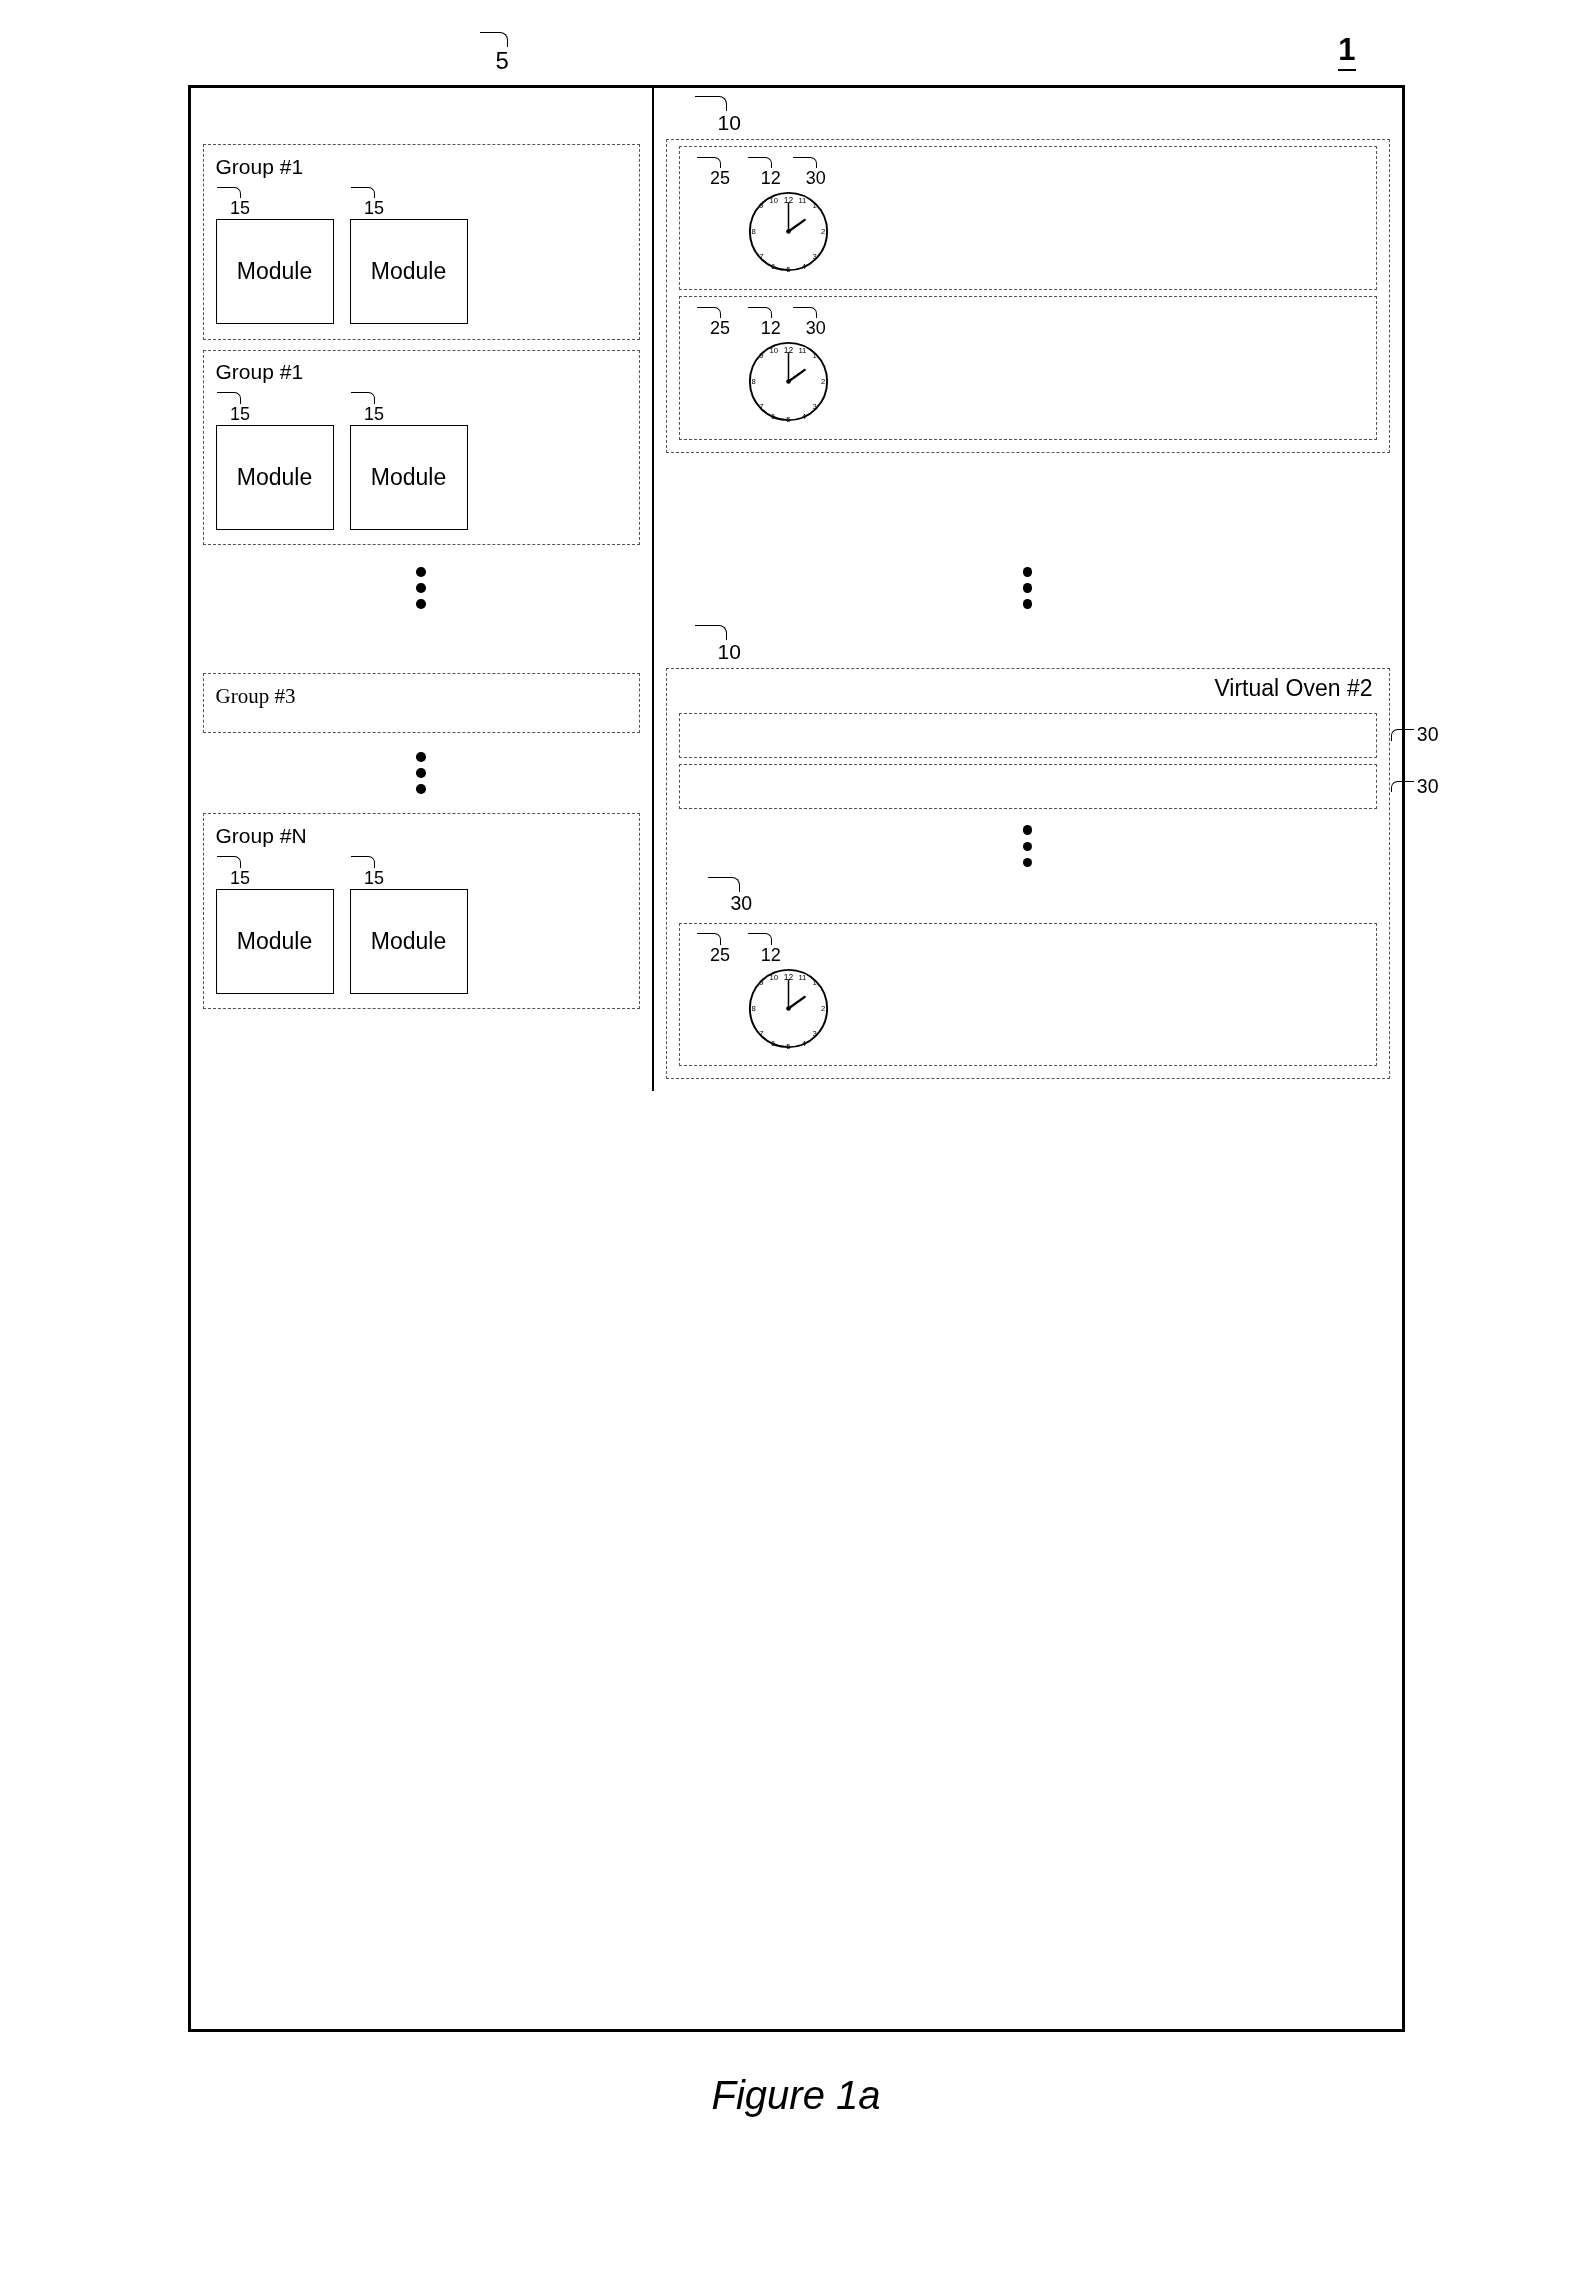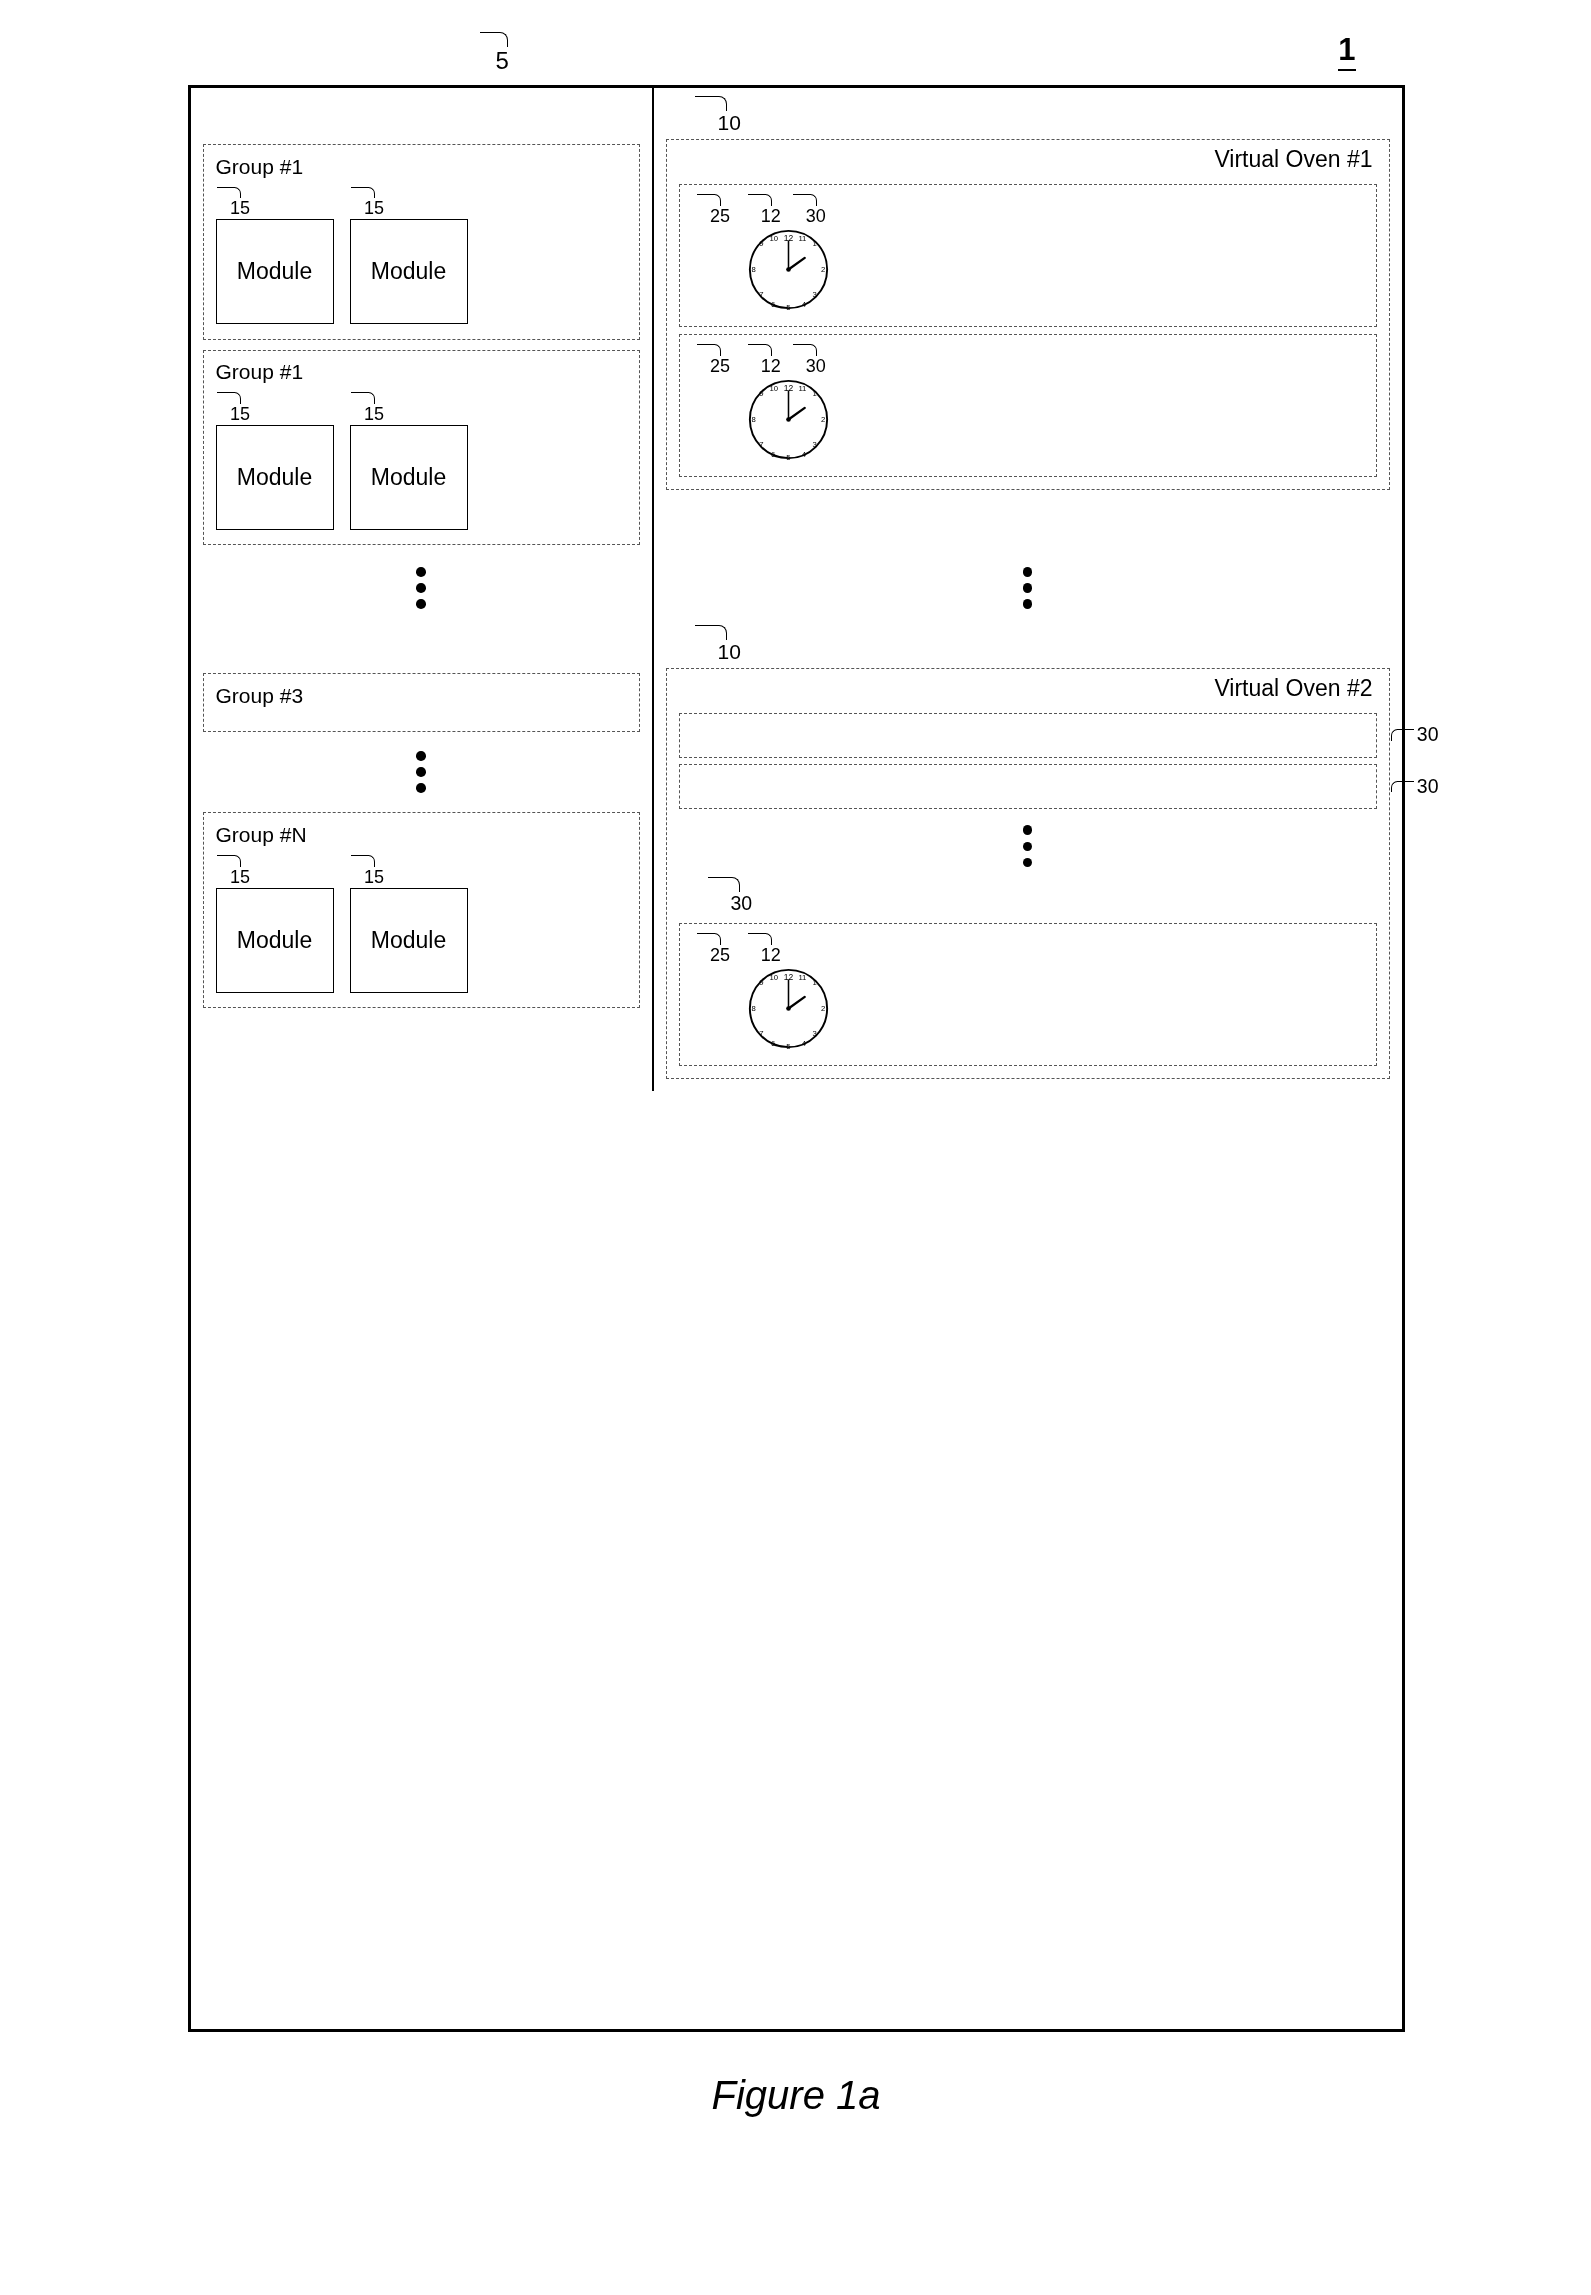--- a/index.html
+++ b/index.html
@@ -75,23 +75,20 @@
                 <div style="display: flex; flex-direction: column; align-items: flex-start;">
                   <div style="width: 24px; height: 11.4px; border-top: 1.6px solid rgb(0, 0, 0); border-right: 1.6px solid rgb(0, 0, 0); border-radius: 0px 6.5px 0px 0px; margin-left: 1.6px;"></div>
                   <span style="font-size: 18px; margin-left: 14.6px; margin-right: 0px;">15</span>
                 </div>
                 <div style="border: 1.6px solid rgb(0, 0, 0); width: 118px; height: 105px; display: flex; align-items: center; justify-content: center; font-size: 23px; background: rgb(255, 255, 255);">Module</div>
               </div>
             </div></div>
         </div>
         <div style="flex: 1 1 0%;">
           <div style="border: 1.6px dashed rgb(85, 85, 85); margin: 4px 12px 12px; position: relative;">
-            <div style="display: flex; justify-content: flex-end; padding: 6.5px 16px 4px;">
-              <span style="font-size:23px;">Virtual Oven #1</span>
-            </div>
             <div style="border: 1.6px dashed rgb(85, 85, 85); margin: 6.5px 12px; padding: 9.7px 16px 14.6px;">
               <div style="display: flex; align-items: flex-start; gap: 16px;">
                 <div style="display: flex; flex-direction: column; align-items: flex-start;">
                   <div style="display: flex; flex-direction: column; align-items: flex-start;">
                     <div style="width: 24px; height: 11.4px; border-top: 1.6px solid rgb(0, 0, 0); border-right: 1.6px solid rgb(0, 0, 0); border-radius: 0px 6.5px 0px 0px; margin-left: 1.6px;"></div>
                     <span style="font-size: 18px; margin-left: 14.6px; margin-right: 0px;">25</span>
                   </div>
                 </div>
                 <div style="display: flex; flex-direction: column; align-items: flex-start;">
                   <div style="display: flex; align-items: flex-start; gap: 4px;">
@@ -184,21 +181,21 @@
         <div style="width: 463px; flex-shrink: 0; border-right: 2.4px solid rgb(0, 0, 0);"></div>
         <div style="flex: 1 1 0%; padding: 0px 0px 0px 41px;">
   <div style="display:flex;flex-direction:column;align-items:flex-start;padding-top:4px;">
     <div style="width:32px;height:14.6px;border-top:1.6px solid #000;border-right:1.6px solid #000;border-radius:0 8px 0 0;"></div>
     <span style="font-size:21px;margin-left:23px;">10</span>
   </div>
 </div>
       </div>
       <div style="display: flex; width: 100%;">
         <div style="width: 463px; flex-shrink: 0; border-right: 2.4px solid rgb(0, 0, 0);">
-          <div style="border: 1.6px dashed rgb(85, 85, 85); margin: 9.7px 12px; padding: 9.7px 12px 14.6px; position: relative;"><span style="font-size: 21px; display: inline-block; margin-bottom: 8px;">Group #3</span></div>
+          <div style="border: 1.6px dashed rgb(85, 85, 85); margin: 9.7px 12px; padding: 9.7px 12px 14.6px; position: relative; font-family: Liberation Serif, serif;"><span style="font-size: 21px; display: inline-block; margin-bottom: 8px;">Group #3</span></div>
           <div style="display: flex; flex-direction: column; align-items: center; padding: 9.7px 0px; gap: 6.5px;">
             <div style="width: 9.7px; height: 9.7px; border-radius: 50%; background: rgb(0, 0, 0);"></div>
             <div style="width: 9.7px; height: 9.7px; border-radius: 50%; background: rgb(0, 0, 0);"></div>
             <div style="width: 9.7px; height: 9.7px; border-radius: 50%; background: rgb(0, 0, 0);"></div>
           </div>
           <div style="border: 1.6px dashed rgb(85, 85, 85); margin: 9.7px 12px; padding: 9.7px 12px 14.6px; position: relative;"><span style="font-size: 21px; display: inline-block; margin-bottom: 8px;">Group #N</span><div style="display: flex; gap: 16px;">
               <div style="display: flex; flex-direction: column; align-items: flex-start;">
                 <div style="display: flex; flex-direction: column; align-items: flex-start;">
                   <div style="width: 24px; height: 11.4px; border-top: 1.6px solid rgb(0, 0, 0); border-right: 1.6px solid rgb(0, 0, 0); border-radius: 0px 6.5px 0px 0px; margin-left: 1.6px;"></div>
                   <span style="font-size: 18px; margin-left: 14.6px; margin-right: 0px;">15</span>

